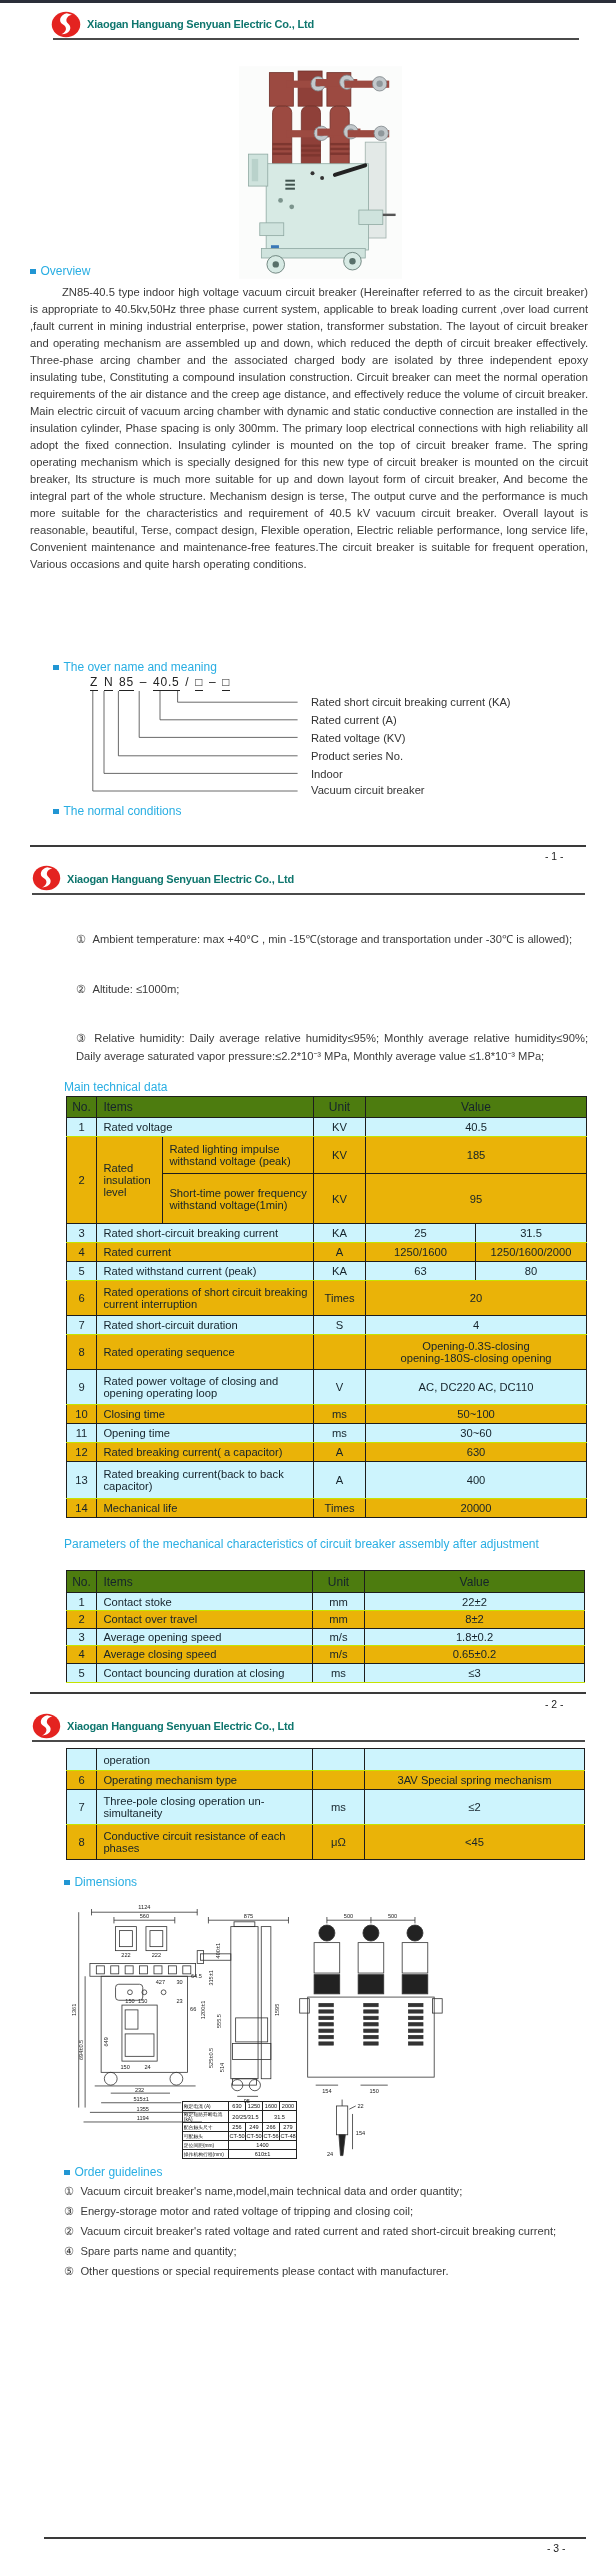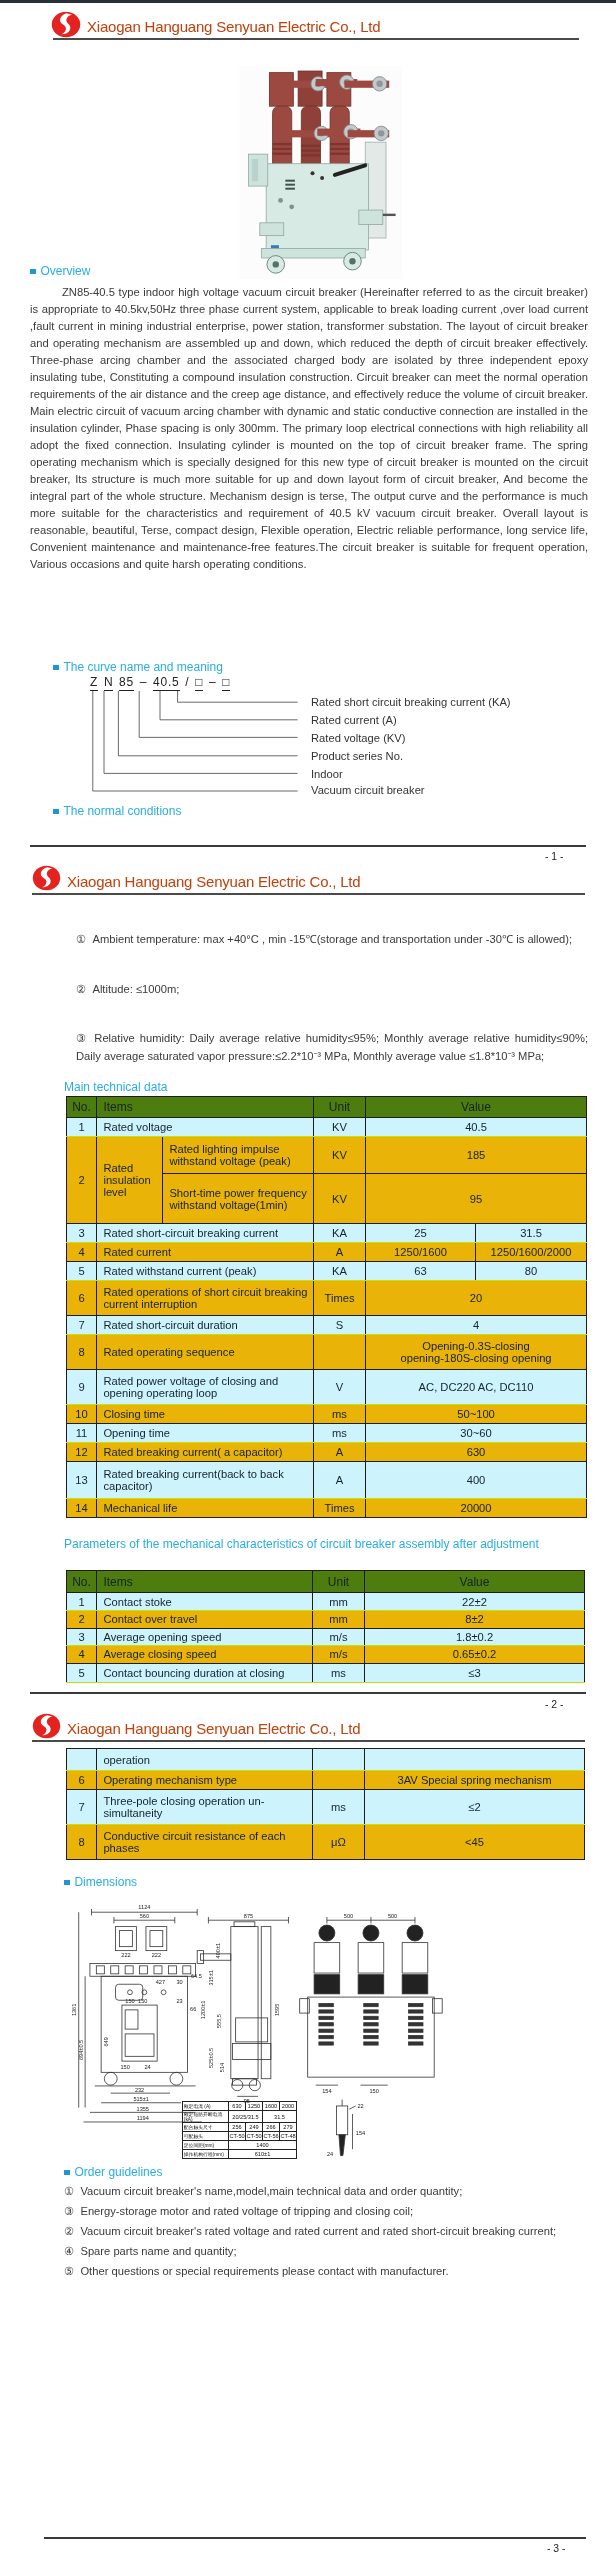--- a/index.html
+++ b/index.html
@@ -1,20 +1,20 @@
 <!DOCTYPE html>
 <html style="font-size:13px"><head>
 <meta charset="utf-8">
 <style>
   html,body{margin:0;padding:0;background:#888;}
   .page{position:relative;width:617px;height:2576px;background:#fff;margin:0 auto;
         font-family:"Liberation Sans",sans-serif;color:#333;overflow:hidden;}
   .abs{position:absolute;}
   .topbar{left:0;top:0;width:617px;height:3.2px;background:#2a2e39;}
-  .hdr-name{font-size:15px;font-weight:normal;color:#c2410c;letter-spacing:-0.2px;}
+  .hdr-name{font-size:11px;font-weight:bold;color:#0f766e;letter-spacing:-0.2px;}
   .hdr-rule{height:1.6px;background:#4a4a4a;}
   .sec-h{font-size:12px;color:#29aee3;}
   .sec-h .sq{display:inline-block;width:5.6px;height:5.6px;background:#2196d3;margin-right:4.8px;vertical-align:0.8px;}
   .body-txt{font-size:11.2px;line-height:17px;color:#3a3a3a;text-align:justify;}
   .pgnum{font-size:10.4px;color:#222;}
   .prule{height:1.6px;background:#3a3a3a;}
   .model-code{font-size:12px;color:#222;letter-spacing:0.8px;}
   .model-code span.u{border-bottom:0.8px solid #222;padding-bottom:0.8px;margin-right:1.6px;}
   .model-code span.p{margin-right:1.6px;}
   .mlabel{font-size:11.2px;color:#333;}
@@ -122,21 +122,21 @@
       <circle cx="46" cy="248" r="11" fill="#d7eae4" stroke="#58706a"></circle>
         <circle cx="46" cy="248" r="4" fill="#58706a"></circle>
       <circle cx="142" cy="244" r="11" fill="#d7eae4" stroke="#58706a"></circle>
         <circle cx="142" cy="244" r="4" fill="#58706a"></circle>
     </svg>
   </div>
 
   <div class="abs sec-h" style="left:30px;top:264px;"><span class="sq"></span><span>Overview</span></div>
   <div class="abs body-txt" style="left:30px;top:284px;width:558px;text-indent:32px;">ZN85-40.5 type indoor high voltage vacuum circuit breaker (Hereinafter referred to as the circuit breaker) is appropriate to 40.5kv,50Hz three phase current system, applicable to break loading current ,over load current ,fault current in mining industrial enterprise, power station, transformer substation. The layout of circuit breaker and operating mechanism are assembled up and down, which reduced the depth of circuit breaker effectively. Three-phase arcing chamber and the associated charged body are isolated by three independent epoxy insulating tube, Constituting a compound insulation construction.  Circuit breaker can meet the normal operation requirements of the air distance and the creep age distance,  and effectively reduce the volume of circuit breaker.  Main electric circuit of vacuum arcing chamber with dynamic and static conductive connection are installed in the insulation cylinder,  Phase spacing is only 300mm. The primary loop electrical connections with high reliability all adopt the fixed connection. Insulating cylinder is mounted on the top of circuit breaker frame.  The spring operating mechanism which is specially designed for this new type of circuit breaker is mounted on the circuit breaker,  Its structure is much more suitable for up and down layout form of circuit breaker,  And become the integral part of the whole structure.  Mechanism design is terse,  The output curve and the performance is much more suitable for the characteristics and requirement of 40.5 kV vacuum circuit breaker.  Overall layout is reasonable, beautiful,  Terse, compact design,  Flexible operation, Electric reliable performance,  long service life,  Convenient maintenance and maintenance-free features.The circuit breaker is suitable for frequent operation,  Various occasions and quite harsh operating conditions.</div>
 
-  <div class="abs sec-h" style="left:53px;top:660px;"><span class="sq"></span><span>The curve name and meaning</span></div>
+  <div class="abs sec-h" style="left:53px;top:660px;"><span class="sq"></span><span>The over name and meaning</span></div>
   <div class="abs model-code" style="left:90px;top:675px;">
     <span class="u">Z</span>
     <span class="u">N</span>
     <span class="u">85</span>
     <span class="p">–</span>
     <span class="u">40.5</span>
     <span class="p">/</span>
     <span class="u">□</span>
     <span class="p">–</span>
     <span class="u">□</span>

